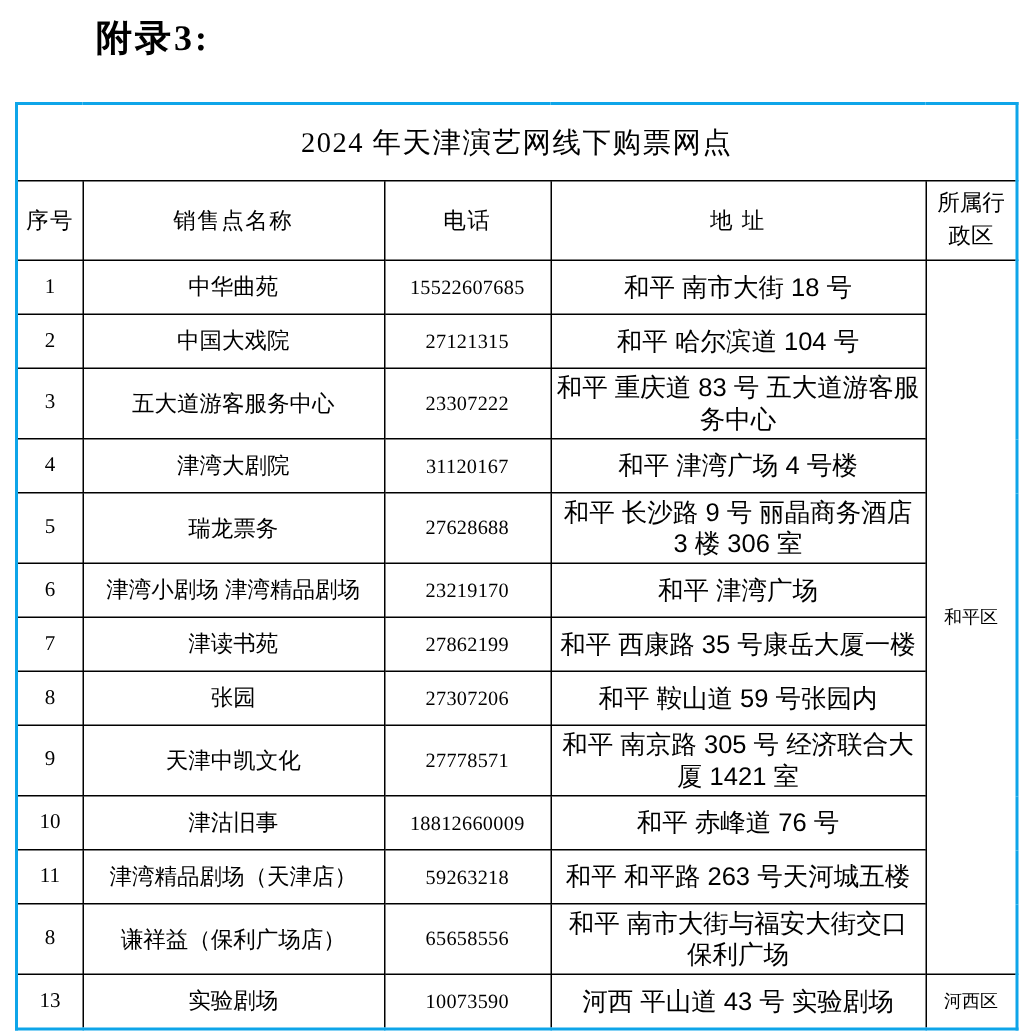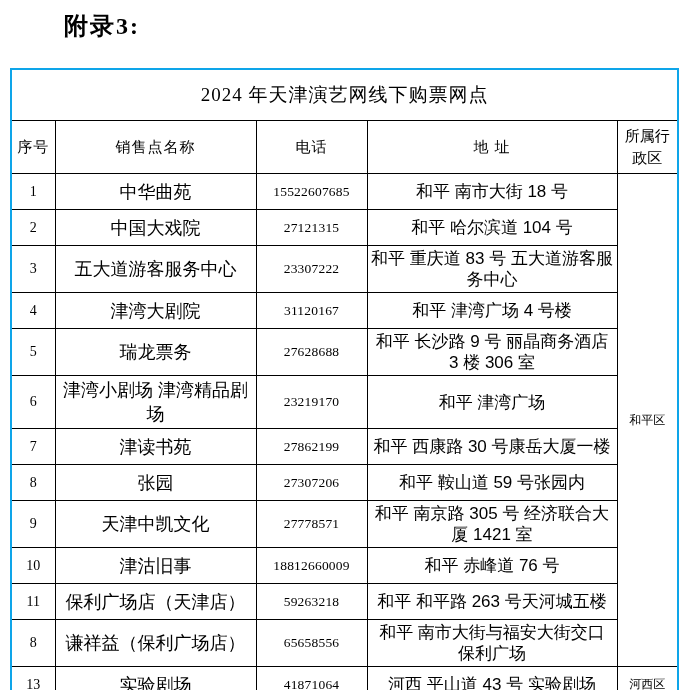--- a/index.html
+++ b/index.html
@@ -83,21 +83,21 @@
     font-family: "Liberation Sans", "DejaVu Sans", sans-serif;
   }
   .hdr-cell.two-line { line-height: 22px; letter-spacing: 0px; }
 
   
   .cell-idx {
     font-size: 14px;
     font-family: "Liberation Serif", "DejaVu Serif", serif;
   }
   .cell-name {
-    font-size: 18px;
+    font-size: 15px;
     font-family: "Liberation Sans", "DejaVu Sans", sans-serif;
   }
   .cell-phone {
     font-size: 13.5px;
     font-family: "Liberation Serif", "DejaVu Serif", serif;
     letter-spacing: 0.2px;
   }
   .cell-addr {
     font-size: 17px;
     line-height: 21px;
@@ -173,21 +173,21 @@
           <tr class="row-1line">
             <td class="cell-idx">6</td>
             <td class="cell-name">津湾小剧场 津湾精品剧场</td>
             <td class="cell-phone">23219170</td>
             <td class="cell-addr">和平 津湾广场</td>
           </tr>
           <tr class="row-1line">
             <td class="cell-idx">7</td>
             <td class="cell-name">津读书苑</td>
             <td class="cell-phone">27862199</td>
-            <td class="cell-addr">和平 西康路 30 号康岳大厦一楼</td>
+            <td class="cell-addr">和平 西康路 35 号康岳大厦一楼</td>
           </tr>
           <tr class="row-1line">
             <td class="cell-idx">8</td>
             <td class="cell-name">张园</td>
             <td class="cell-phone">27307206</td>
             <td class="cell-addr">和平 鞍山道 59 号张园内</td>
           </tr>
           <tr class="row-2line">
             <td class="cell-idx">9</td>
             <td class="cell-name">天津中凯文化</td>
@@ -195,34 +195,34 @@
             <td class="cell-addr">和平 南京路 305 号 经济联合大厦 1421 室</td>
           </tr>
           <tr class="row-1line">
             <td class="cell-idx">10</td>
             <td class="cell-name">津沽旧事</td>
             <td class="cell-phone">18812660009</td>
             <td class="cell-addr">和平 赤峰道 76 号</td>
           </tr>
           <tr class="row-1line">
             <td class="cell-idx">11</td>
-            <td class="cell-name">保利广场店（天津店）</td>
+            <td class="cell-name">津湾精品剧场（天津店）</td>
             <td class="cell-phone">59263218</td>
             <td class="cell-addr">和平 和平路 263 号天河城五楼</td>
           </tr>
           <tr class="row-2line">
             <td class="cell-idx">8</td>
             <td class="cell-name">谦祥益（保利广场店）</td>
             <td class="cell-phone">65658556</td>
             <td class="cell-addr">和平 南市大街与福安大街交口 保利广场</td>
           </tr>
           <tr class="row-1line">
             <td class="cell-idx">13</td>
             <td class="cell-name">实验剧场</td>
-            <td class="cell-phone">41871064</td>
+            <td class="cell-phone">10073590</td>
             <td class="cell-addr">河西 平山道 43 号 实验剧场</td>
             <td class="cell-dist" rowspan="1">河西区</td>
           </tr>
         </tbody>
     </table>
   </div>
 
 </div>
 
 </body></html>

